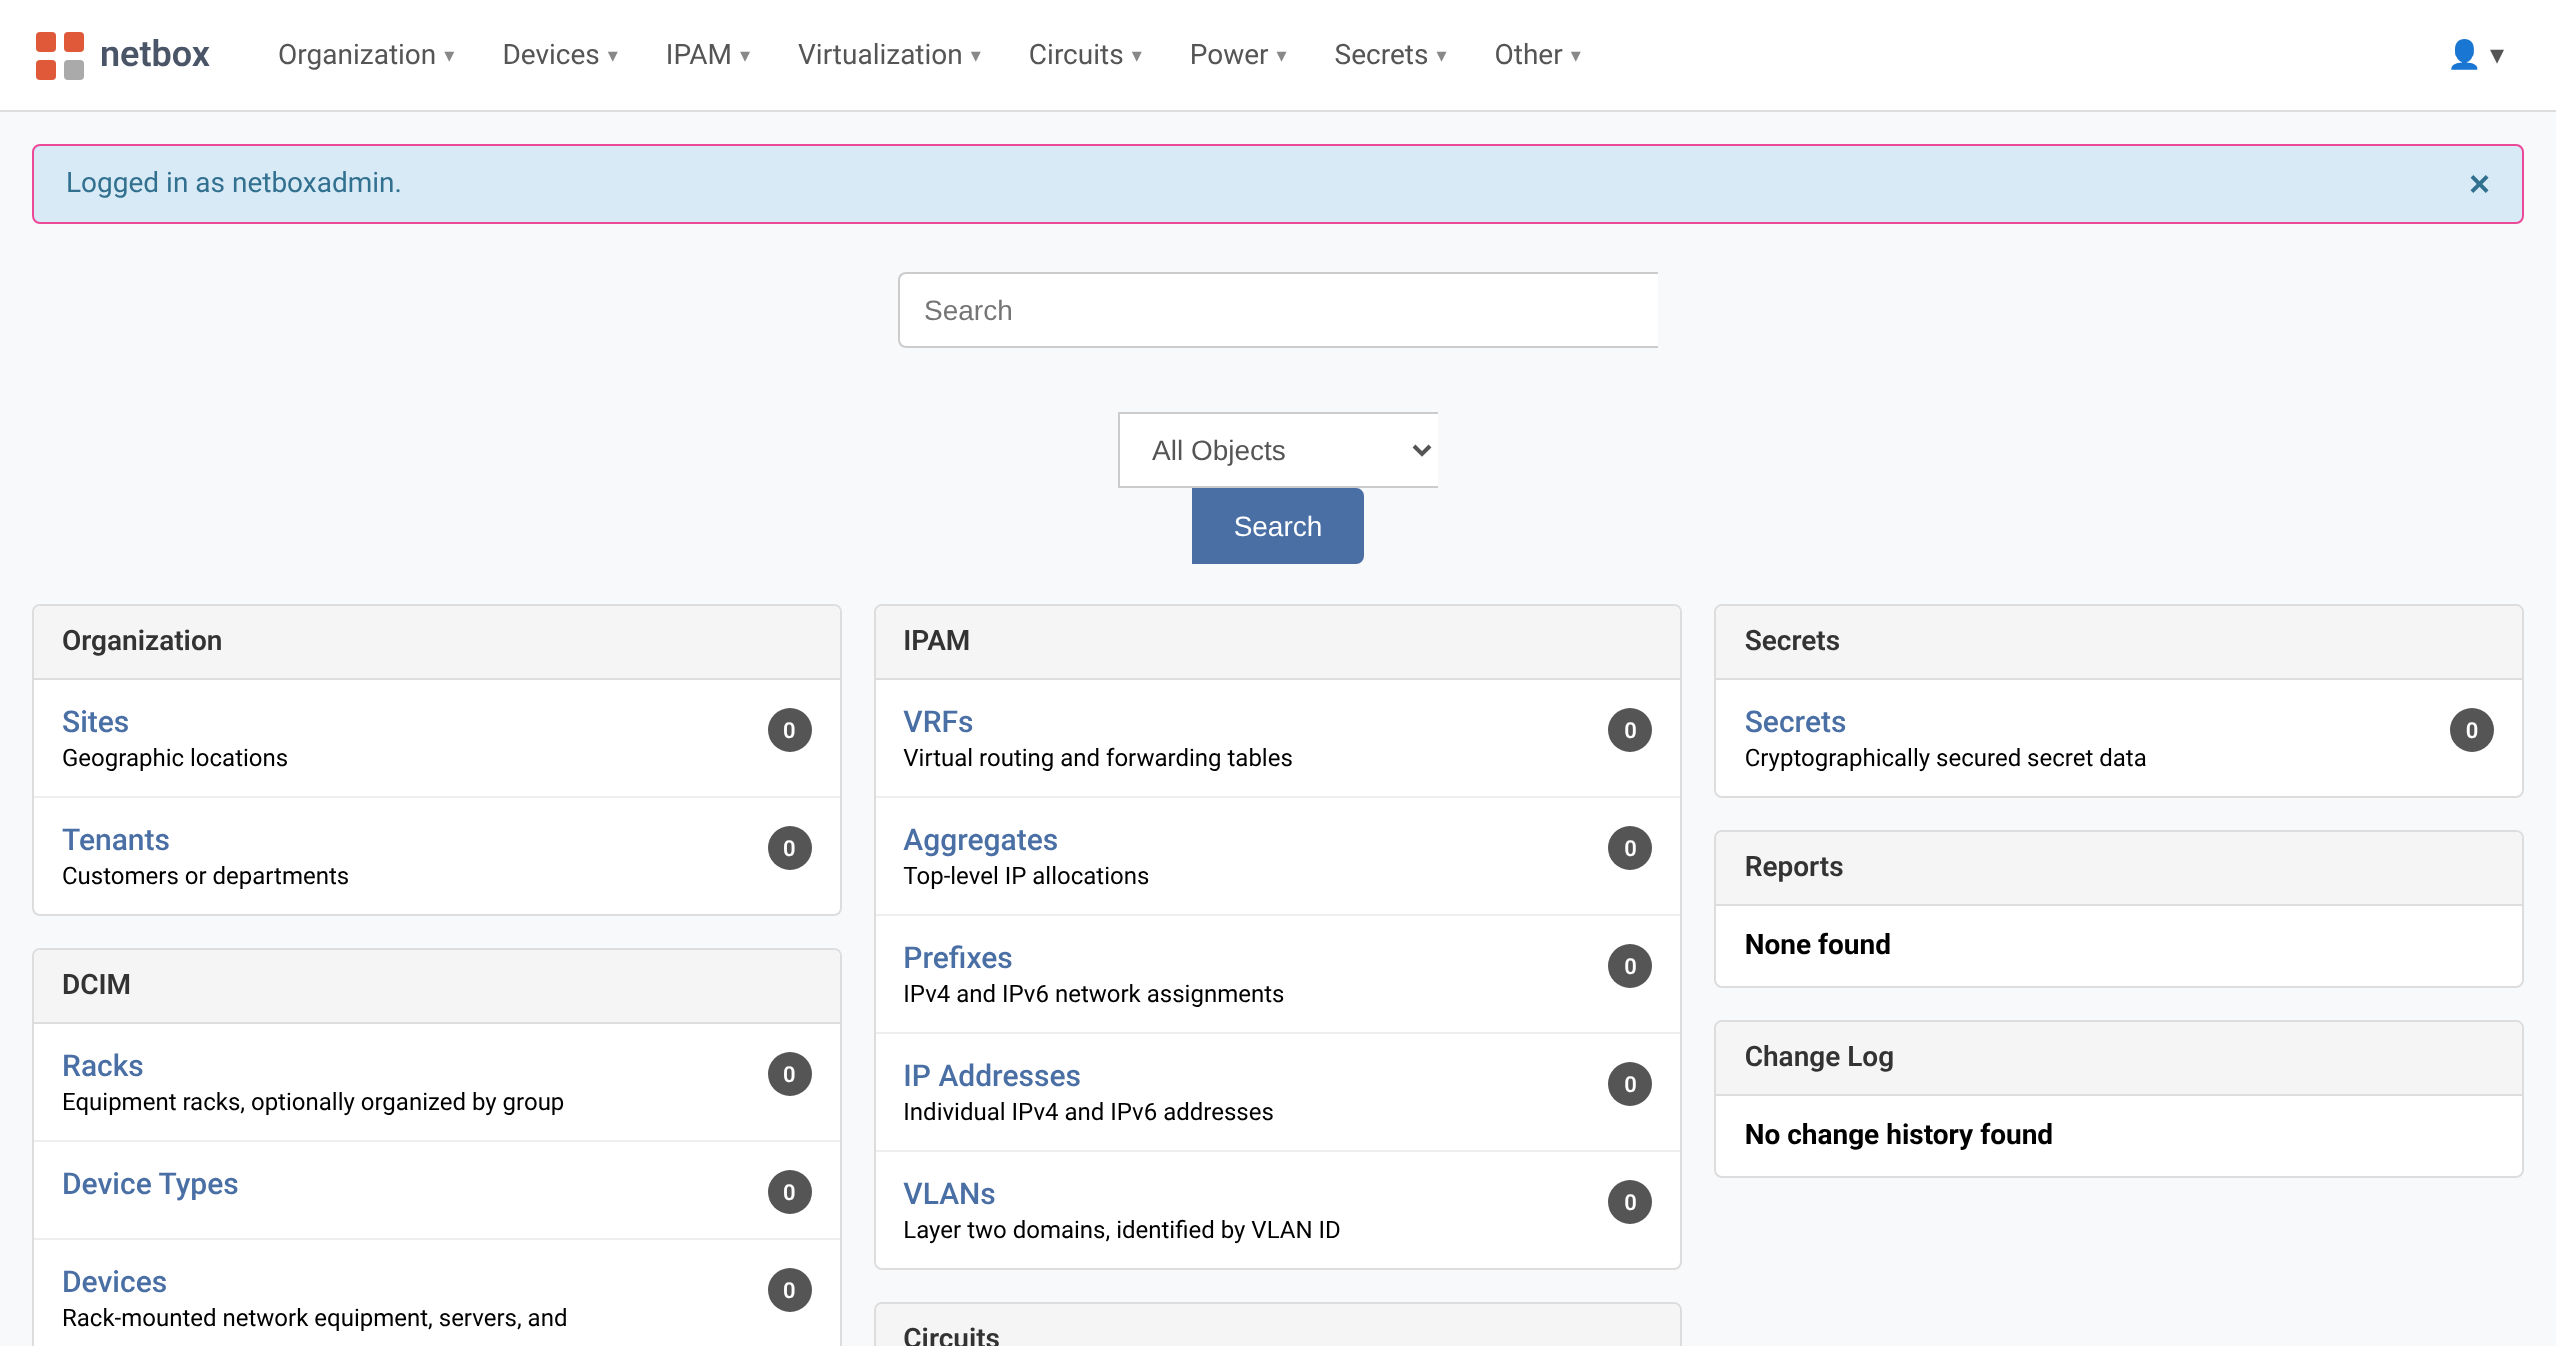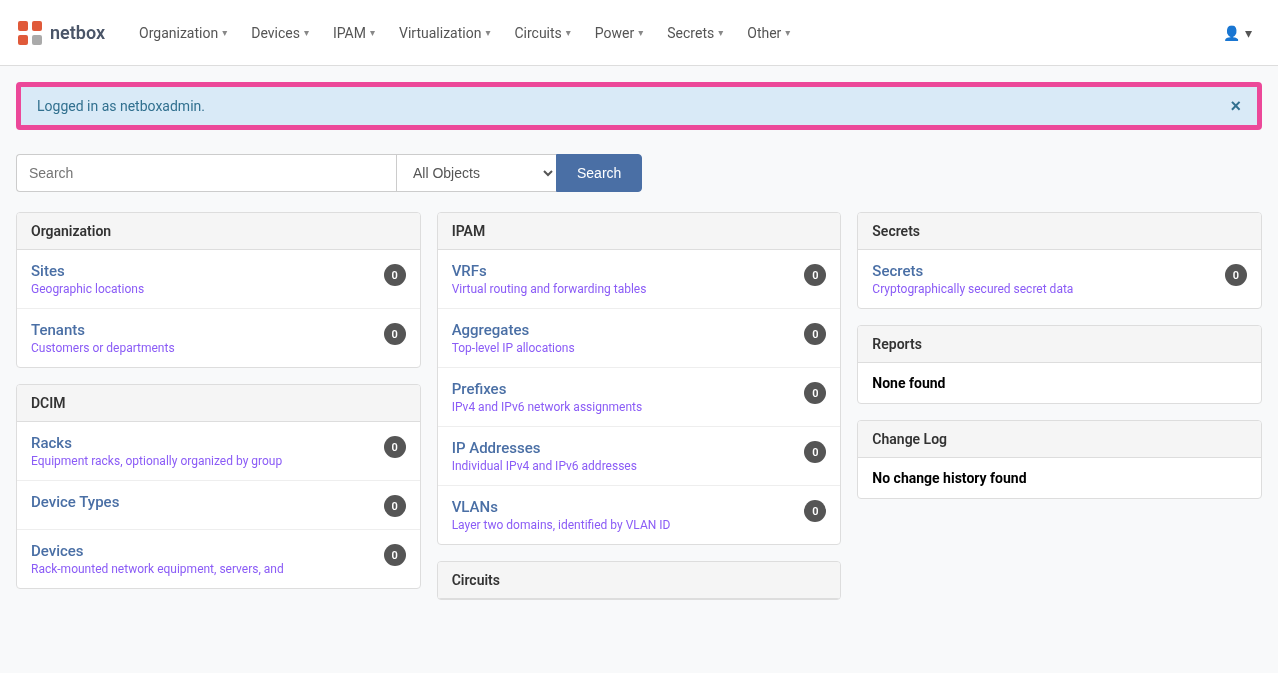--- a/index.html
+++ b/index.html
@@ -5,21 +5,21 @@
     * { box-sizing: border-box; margin: 0; padding: 0; }
     body { font-family: -apple-system, BlinkMacSystemFont, "Segoe UI", Roboto, sans-serif; font-size: 14px; background: #f8f9fa; color: #333; }
 
     
     .navbar {
       background: #fff;
       border-bottom: 1px solid #ddd;
       display: flex;
       align-items: center;
       padding: 0 16px;
-      height: 66px;
+      height: 56px;
       position: relative;
     }
     .navbar-brand {
       display: flex;
       align-items: center;
       text-decoration: none;
       margin-right: 24px;
     }
     .navbar-brand svg {
       width: 28px; height: 28px; margin-right: 6px;
@@ -56,21 +56,21 @@
       color: #555;
       cursor: pointer;
       display: flex;
       align-items: center;
       gap: 4px;
     }
 
     
     .alert {
       background: #d9eaf7;
-      border: 5px solid #ec4899;
+      border: 1px solid #ec4899;
       color: #31708f;
       padding: 10px 16px;
       margin: 16px 16px 0 16px;
       border-radius: 4px;
       display: flex;
       justify-content: space-between;
       align-items: center;
     }
     .alert-close {
       cursor: pointer;
@@ -78,24 +78,25 @@
       font-size: 18px;
       line-height: 1;
       background: none;
       border: none;
       font-weight: bold;
     }
 
     
     .search-section {
       display: flex;
-      justify-content: flex-start;
+      justify-content: space-between;
       align-items: center;
       gap: 0;
       padding: 24px 16px 20px;
+      flex-direction: column;
     }
     .search-input {
       width: 380px;
       padding: 8px 12px;
       border: 1px solid #ccc;
       border-right: none;
       border-radius: 4px 0 0 4px;
       font-size: 14px;
       color: #aaa;
       outline: none;
@@ -105,20 +106,21 @@
       padding: 8px 12px;
       border: 1px solid #ccc;
       border-right: none;
       border-radius: 0;
       font-size: 14px;
       color: #555;
       height: 38px;
       background: #fff;
       cursor: pointer;
       min-width: 160px;
+      margin-top: 32px;
     }
     .search-btn {
       padding: 8px 20px;
       background: #4a6fa5;
       color: #fff;
       border: 1px solid #4a6fa5;
       border-radius: 0 4px 4px 0;
       font-size: 14px;
       cursor: pointer;
       height: 38px;
@@ -161,21 +163,21 @@
     .card-item-info { flex: 1; }
     .card-item-title {
       color: #4a6fa5;
       font-size: 15px;
       text-decoration: none;
       font-weight: 500;
       display: block;
       cursor: pointer;
     }
     .card-item-desc {
-      color: #8b5cf6;
+      color: #000000;
       font-size: 12px;
       margin-top: 2px;
     }
     .badge {
       background: #555;
       color: #fff;
       border-radius: 50%;
       width: 22px;
       height: 22px;
       display: flex;

